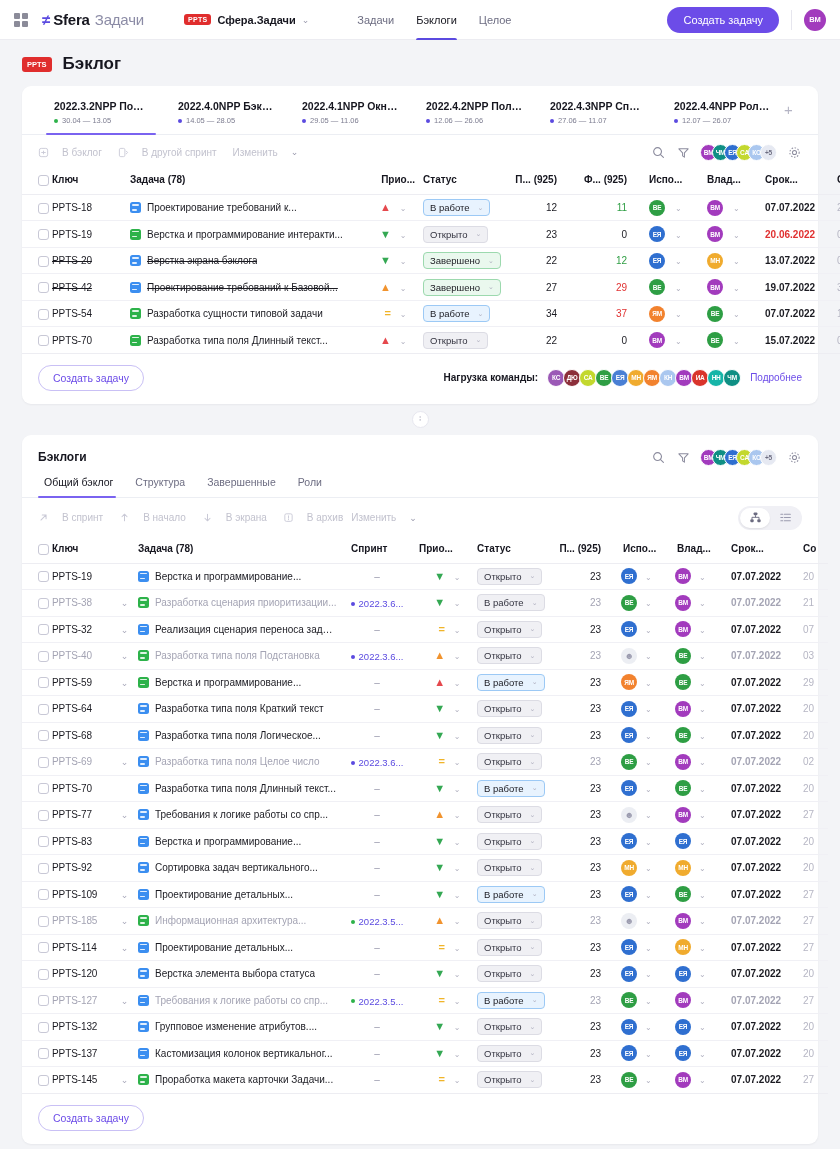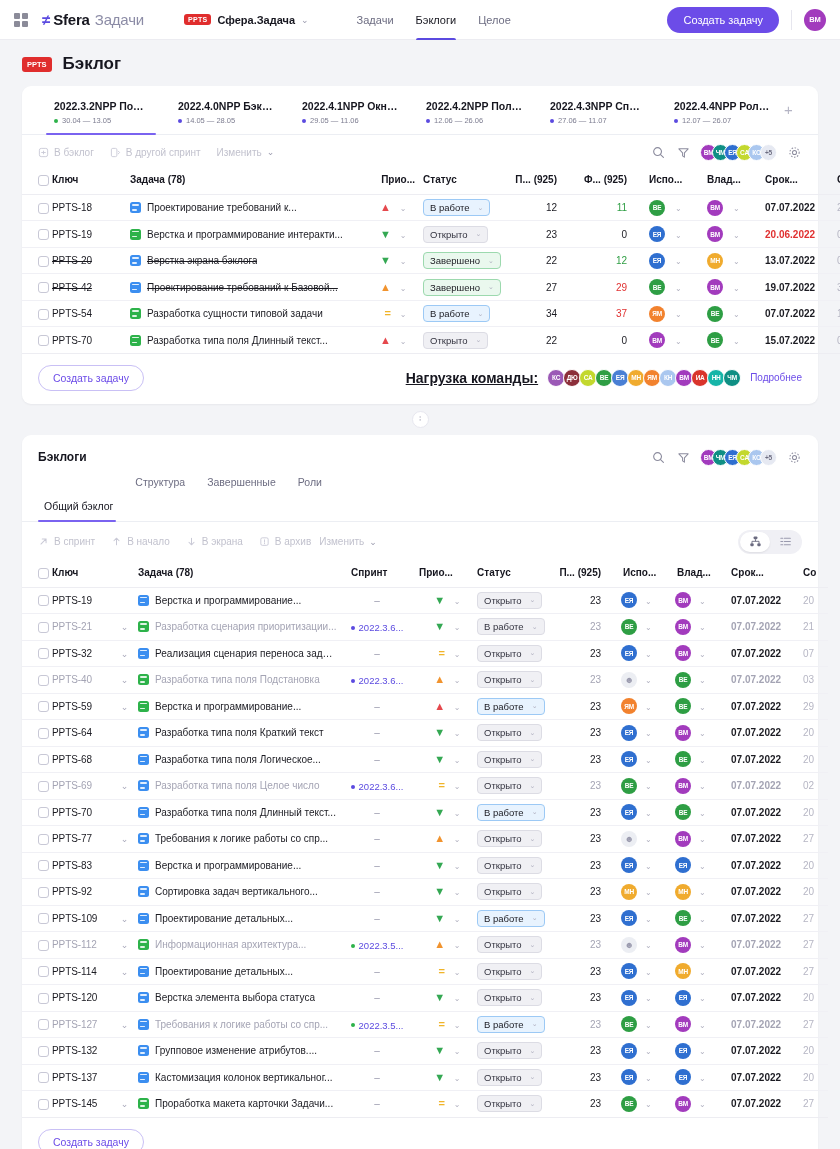--- a/index.html
+++ b/index.html
@@ -66,21 +66,21 @@
   .st-dates { font-size: 7.5px; color: #7c7c90; margin-top: 4px; display: flex;
     align-items: center; gap: 4px; }
   .st-dot { width: 4px; height: 4px; border-radius: 50%; display: inline-block; }
   .sprint-tab.active::after { content: ""; position: absolute; left: 8px; right: 8px;
     bottom: -1px; height: 2px; background: #7a63f0; border-radius: 2px; }
   .tab-add { margin-left: auto; color: #b4b4c4; font-size: 15px; padding: 2px 14px 0 0;
     cursor: pointer; line-height: 1; }
 
   
   .tbar { display: flex; align-items: center; padding: 8px 16px; gap: 16px; min-height: 34px; }
-  .tbar-act { display: flex; align-items: center; gap: 5px; font-size: 10px; color: #c2c2ce; cursor: pointer; text-align: center; }
+  .tbar-act { display: flex; align-items: center; gap: 13px; font-size: 10px; color: #c2c2ce; cursor: pointer; text-align: center; }
   .tbar-right { margin-left: auto; display: flex; align-items: center; gap: 9px; }
   .ico-btn { width: 16px; height: 16px; color: #8c8c9e; cursor: pointer; display:flex;
     align-items:center; justify-content:center;}
   .av-stack { display: flex; align-items: center; }
   .av-stack .avatar { width: 17px; height: 17px; font-size: 6.5px; border: 1.5px solid #fff;
     margin-left: -5px; }
   .av-stack .avatar:first-child { margin-left: 0; }
   .av-more { background: #e6e9f2 !important; color: #6e6e82 !important; }
 
   
@@ -131,39 +131,39 @@
   .muted { color: #b6b6c4; }
   .sprintref { color: #5b4ae0; font-size: 9.5px; display: inline-flex; align-items: center; gap: 4px; }
   .sprintref .st-dot { width: 4px; height: 4px; }
   .dash { color: #9a9aae; }
 
   
   .card-foot { padding: 11px 16px 13px 16px; display: flex; align-items: center; }
   .btn-ghost { border: 1px solid #c9c0f5; color: #6c4ce8; background: #fff; border-radius: 14px;
     padding: 6px 14px; font-size: 10.5px; cursor: pointer; font-family: inherit; }
   .load-wrap { margin-left: auto; display: flex; align-items: center; gap: 9px; }
-  .load-label { font-size: 14px; font-weight: bold; color: #16161f; text-decoration: underline; }
+  .load-label { font-size: 10px; font-weight: bold; color: #16161f; }
   .load-av { display: flex; }
   .load-av .avatar { width: 18px; height: 18px; font-size: 6.5px; border: 1.5px solid #fff; margin-left: -2px; }
   .load-av .avatar:first-child { margin-left: 0; }
   .link { color: #6c4ce8; font-size: 10px; cursor: pointer; }
 
   
   .splitter { display: flex; justify-content: center; padding: 7px 0; }
   .split-handle { width: 17px; height: 17px; border-radius: 50%; background: #fff; border: 1px solid #e7e7ef;
     display: flex; align-items: center; justify-content: center; color: #a6a6b8; font-size: 8px;
     cursor: ns-resize; line-height: 1;}
 
   
   .card2-head { display: flex; align-items: center; padding: 14px 16px 0 16px; }
   .card2-title { font-size: 12px; font-weight: bold; color: #16161f; }
   .vtabs { display: flex; gap: 0; padding: 10px 16px 0 16px; border-bottom: 1px solid #eceef3; }
   .vtab { font-size: 10.5px; color: #6d6d82; padding: 0 11px 9px 11px; cursor: pointer; position: relative; }
   .vtab:first-child { padding-left: 6px; }
-  .vtab.active { color: #16161f; margin-top: 24px; }
+  .vtab.active { color: #16161f; }
   .vtab.active::after { content: ""; position: absolute; left: 0; right: 8px; bottom: -1px;
     height: 2px; background: #7a63f0; border-radius: 2px; }
   .viewtoggle { display: flex; background: #f0f0f5; border-radius: 13px; padding: 2px; gap: 0; }
   .vt-btn { width: 30px; height: 20px; border-radius: 11px; display: flex; align-items: center;
     justify-content: center; color: #8c8c9e; cursor: pointer; }
   .vt-btn.on { background: #fff; box-shadow: 0 1px 2px rgba(0,0,0,.08); color: #5c5c70; }
 
   svg { display: block; }
 </style>
 </head>
@@ -176,21 +176,21 @@
       <i></i>
       <i></i>
     </span>
   <div class="brand">
     <span class="brand-mark">≠</span>
     <span class="brand-name">Sfera</span>
     <span class="brand-sub">Задачи</span>
   </div>
   <div class="proj-chip">
     <span class="proj-badge">PPTS</span>
-    <span class="proj-name">Сфера.Задача</span>
+    <span class="proj-name">Сфера.Задачи</span>
     <span class="chev">⌄</span>
   </div>
   <div class="nav-links">
     <div class="nav-link">Задачи</div>
     <div class="nav-link active">Бэклоги</div>
     <div class="nav-link">Целое</div>
   </div>
   <div class="nav-right">
     <button class="btn-primary">Создать задачу</button>
     <span class="nav-divider"></span>
@@ -685,21 +685,21 @@
           <td><span class="mini-chev">⌄</span></td>
           <td style="padding-left:6px">
             <span class="avatar av-cell" style="background:#a23bbd">ВМ</span>
           </td>
           <td><span class="mini-chev">⌄</span></td>
           <td style="padding-left:8px"><span class="date">07.07.2022</span></td>
           <td style="padding-left:8px"><span class="muted">20</span></td>
         </tr>
         <tr class="row-dim">
           <td class="c-check"><span class="cbox"></span></td>
-          <td><span class="key">PPTS-21</span></td>
+          <td><span class="key">PPTS-38</span></td>
           <td><span class="expander">⌄</span></td>
           <td>
             <div class="task-cell">
               <span class="ttype green"></span>
               <span class="ttitle">Разработка сценария приоритизации...</span>
             </div>
           </td>
           <td style="text-align:center"><span class="sprintref"><span class="st-dot" style="background:#5b4ae0"></span>2022.3.6...</span></td>
           <td style="text-align:right"><span class="prio p-down">▼</span></td>
           <td style="text-align:center"><span class="mini-chev">⌄</span></td>
@@ -1057,21 +1057,21 @@
           <td><span class="mini-chev">⌄</span></td>
           <td style="padding-left:6px">
             <span class="avatar av-cell" style="background:#2e9e44">ВЕ</span>
           </td>
           <td><span class="mini-chev">⌄</span></td>
           <td style="padding-left:8px"><span class="date">07.07.2022</span></td>
           <td style="padding-left:8px"><span class="muted">27</span></td>
         </tr>
         <tr class="row-dim">
           <td class="c-check"><span class="cbox"></span></td>
-          <td><span class="key">PPTS-112</span></td>
+          <td><span class="key">PPTS-185</span></td>
           <td><span class="expander">⌄</span></td>
           <td>
             <div class="task-cell">
               <span class="ttype green"></span>
               <span class="ttitle">Информационная архитектура...</span>
             </div>
           </td>
           <td style="text-align:center"><span class="sprintref"><span class="st-dot" style="background:#2db24a"></span>2022.3.5...</span></td>
           <td style="text-align:right"><span class="prio p-up">▲</span></td>
           <td style="text-align:center"><span class="mini-chev">⌄</span></td>

